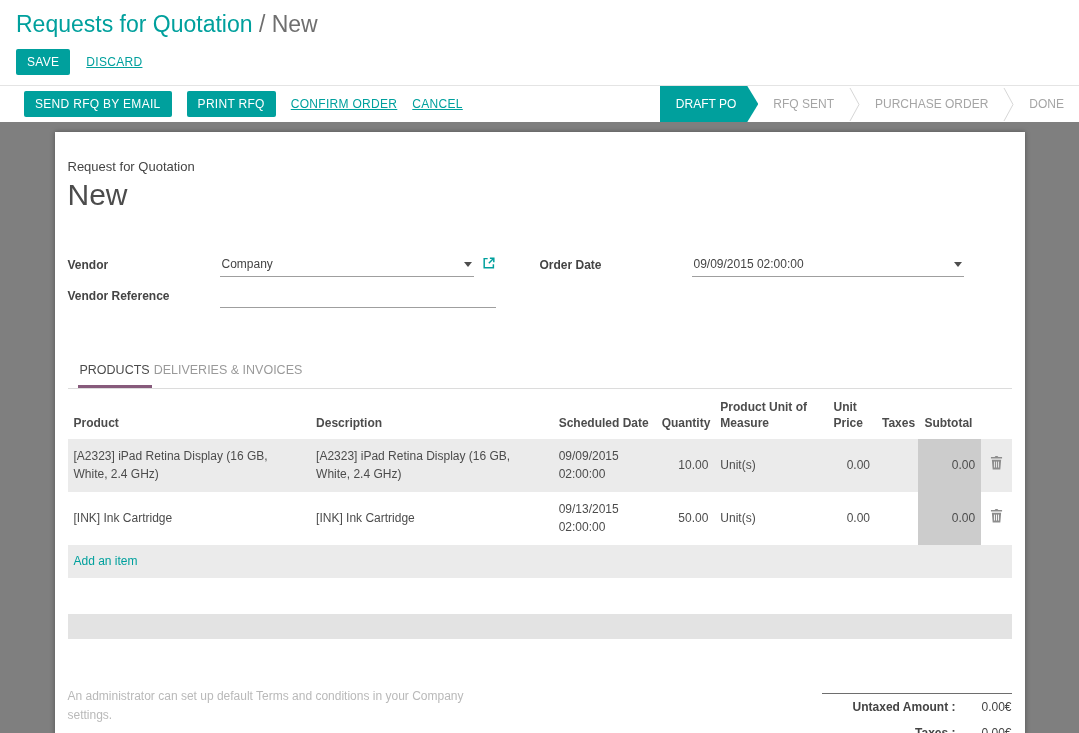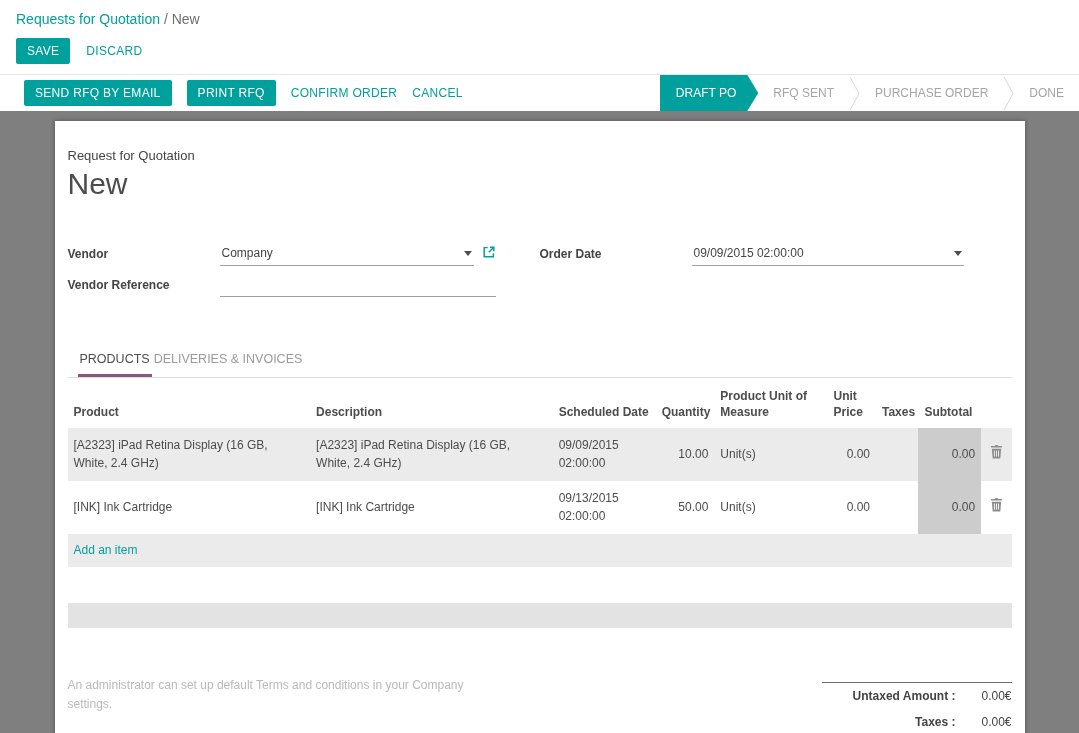--- a/index.html
+++ b/index.html
@@ -1,28 +1,28 @@
 <!DOCTYPE html>
 <html><head>
 <meta charset="utf-8">
 <style>
   * { margin:0; padding:0; box-sizing:border-box; }
   html, body { width:1079px; height:733px; overflow:hidden; background:#fff;
     font-family:"Liberation Sans", sans-serif; }
 
   
   .topbar { background:#fff; padding:11px 16px 10px; }
-  .breadcrumb { font-size:14px; }
+  .breadcrumb { font-size:23px; }
   .breadcrumb .root { color:#00A09D; cursor:pointer; }
   .breadcrumb .sep, .breadcrumb .current { color:#6f6f6f; }
   .topbar-actions { margin-top:11px; display:flex; align-items:center; gap:16px; }
   .btn { font-family:inherit; font-size:12px; letter-spacing:.3px; border:none;
     cursor:pointer; background:none; }
   .btn-primary { background:#00A09D; color:#fff; padding:6px 11px; border-radius:2px; }
-  .btn-link { color:#00A09D; padding:6px 0; }
+  .btn-link { color:#00A09D; padding:6px 0;text-decoration:underline; }
 
   
   .actionbar { display:flex; justify-content:space-between; align-items:stretch;
     border-top:1px solid #e4e4e4; background:#fff; height:37px; padding-left:24px; }
   .actionbar-left { display:flex; align-items:center; gap:15px; }
   .statusbar { display:flex; align-items:stretch;justify-content:flex-end; }
   .step { display:flex; align-items:center; font-size:12px; white-space:nowrap; }
   .step.active { background:#00A09D; color:#fff; padding:0 22px 0 16px;
     clip-path:polygon(0 0, calc(100% - 11px) 0, 100% 50%, calc(100% - 11px) 100%, 0 100%); }
   .step.inactive { color:#a5a5a5; padding:0 15px; cursor:pointer; }

